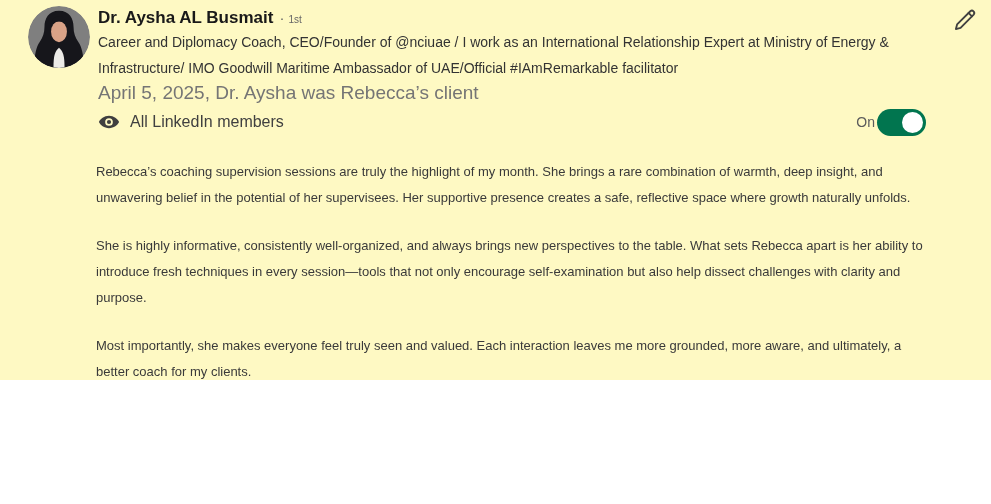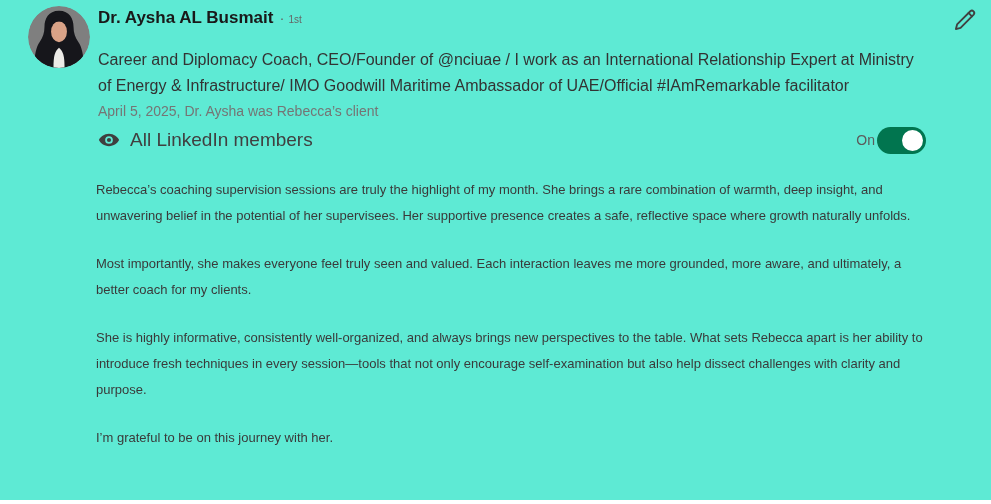--- a/index.html
+++ b/index.html
@@ -2,22 +2,22 @@
 <html><head>
 <meta charset="utf-8">
 <style>
   * { margin: 0; padding: 0; box-sizing: border-box; }
   html, body { background: #ffffff; }
   body { font-family: "Liberation Sans", sans-serif; }
 
   .card {
     position: relative;
     width: 991px;
-    height: 500px;
-    background: #5eead4;
+    height: 380px;
+    background: #fef9c3;
     overflow: hidden;
   }
 
   .edit-btn {
     position: absolute;
     top: 4px;
     right: 10px;
     width: 32px;
     height: 32px;
     border: none;
@@ -61,46 +61,46 @@
     font-size: 15px;
     color: #666666;
     margin: 0 4px 0 6px;
   }
   .degree {
     font-size: 10px;
     color: #666666;
   }
 
   .headline {
-    margin-top: 19px;
-    font-size: 16px;
+    margin-top: 1px;
+    font-size: 14px;
     line-height: 26px;
     color: #333333;
   }
 
   .relationship {
-    font-size: 14px;
+    font-size: 19px;
     line-height: 24px;
     color: #757575;
   }
 
   .visibility-row {
     margin-top: 3px;
     display: flex;
     align-items: center;
     justify-content: space-between;
     height: 28px;
   }
   .visibility-left {
     display: flex;
     align-items: center;
     gap: 10px;
   }
   .visibility-text {
-    font-size: 19px;
+    font-size: 16px;
     color: #404040;
   }
   .toggle-group {
     display: flex;
     align-items: center;
     gap: 2px;
   }
   .toggle-label {
     font-size: 14px;
     color: #5c5c5c;
@@ -199,18 +199,18 @@
           <button class="toggle">
             <span class="toggle-knob"></span>
           </button>
         </div>
       </div>
     </div>
   </div>
 
   <div class="body-text">
     <p>Rebecca’s coaching supervision sessions are truly the highlight of my month. She brings a rare combination of warmth, deep insight, and unwavering belief in the potential of her supervisees. Her supportive presence creates a safe, reflective space where growth naturally unfolds.</p>
+    <p>She is highly informative, consistently well-organized, and always brings new perspectives to the table. What sets Rebecca apart is her ability to introduce fresh techniques in every session—tools that not only encourage self-examination but also help dissect challenges with clarity and purpose.</p>
     <p>Most importantly, she makes everyone feel truly seen and valued. Each interaction leaves me more grounded, more aware, and ultimately, a better coach for my clients.</p>
-    <p>She is highly informative, consistently well-organized, and always brings new perspectives to the table. What sets Rebecca apart is her ability to introduce fresh techniques in every session—tools that not only encourage self-examination but also help dissect challenges with clarity and purpose.</p>
     <p>I’m grateful to be on this journey with her.</p>
   </div>
 
 </div>
 
 </body></html>

